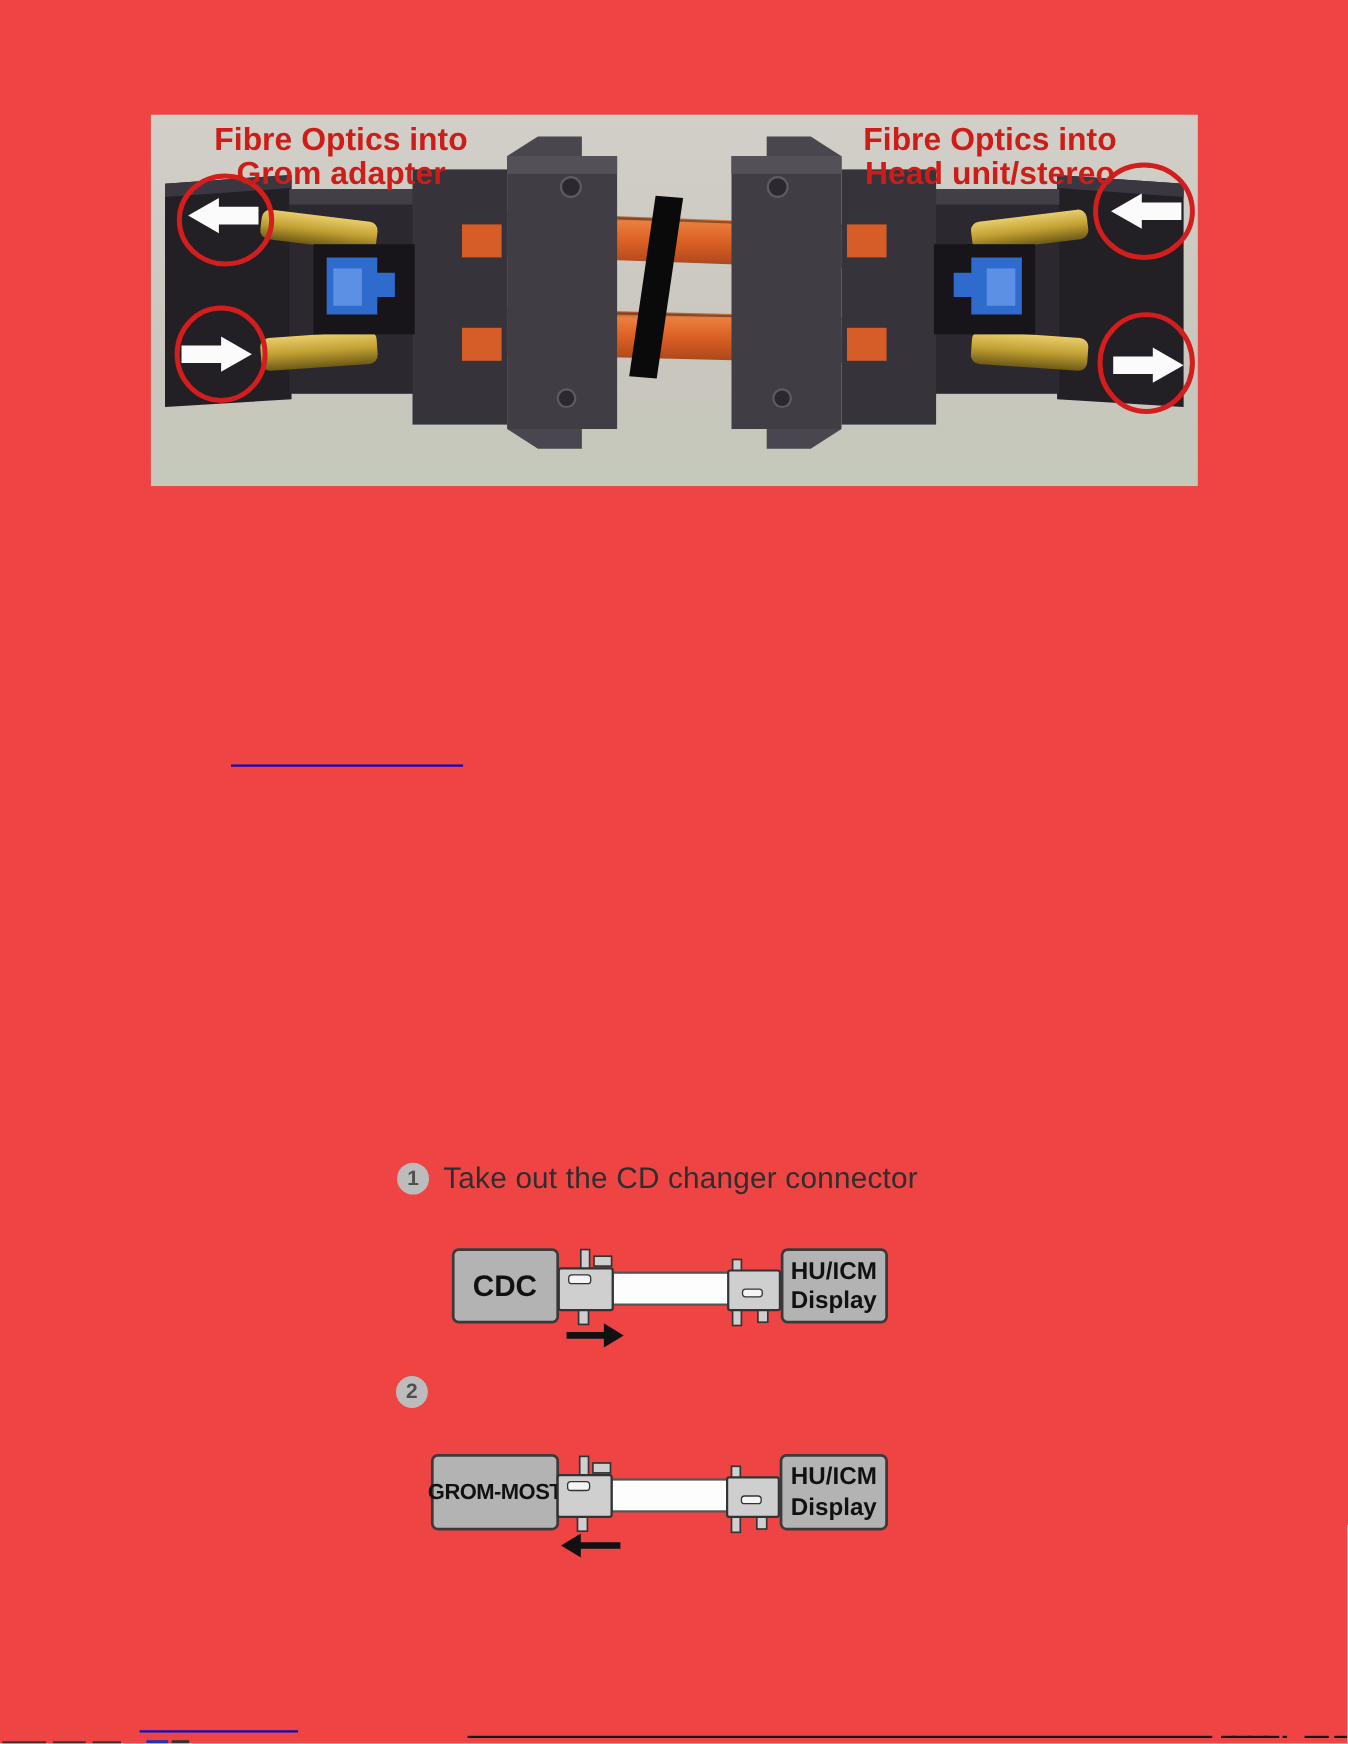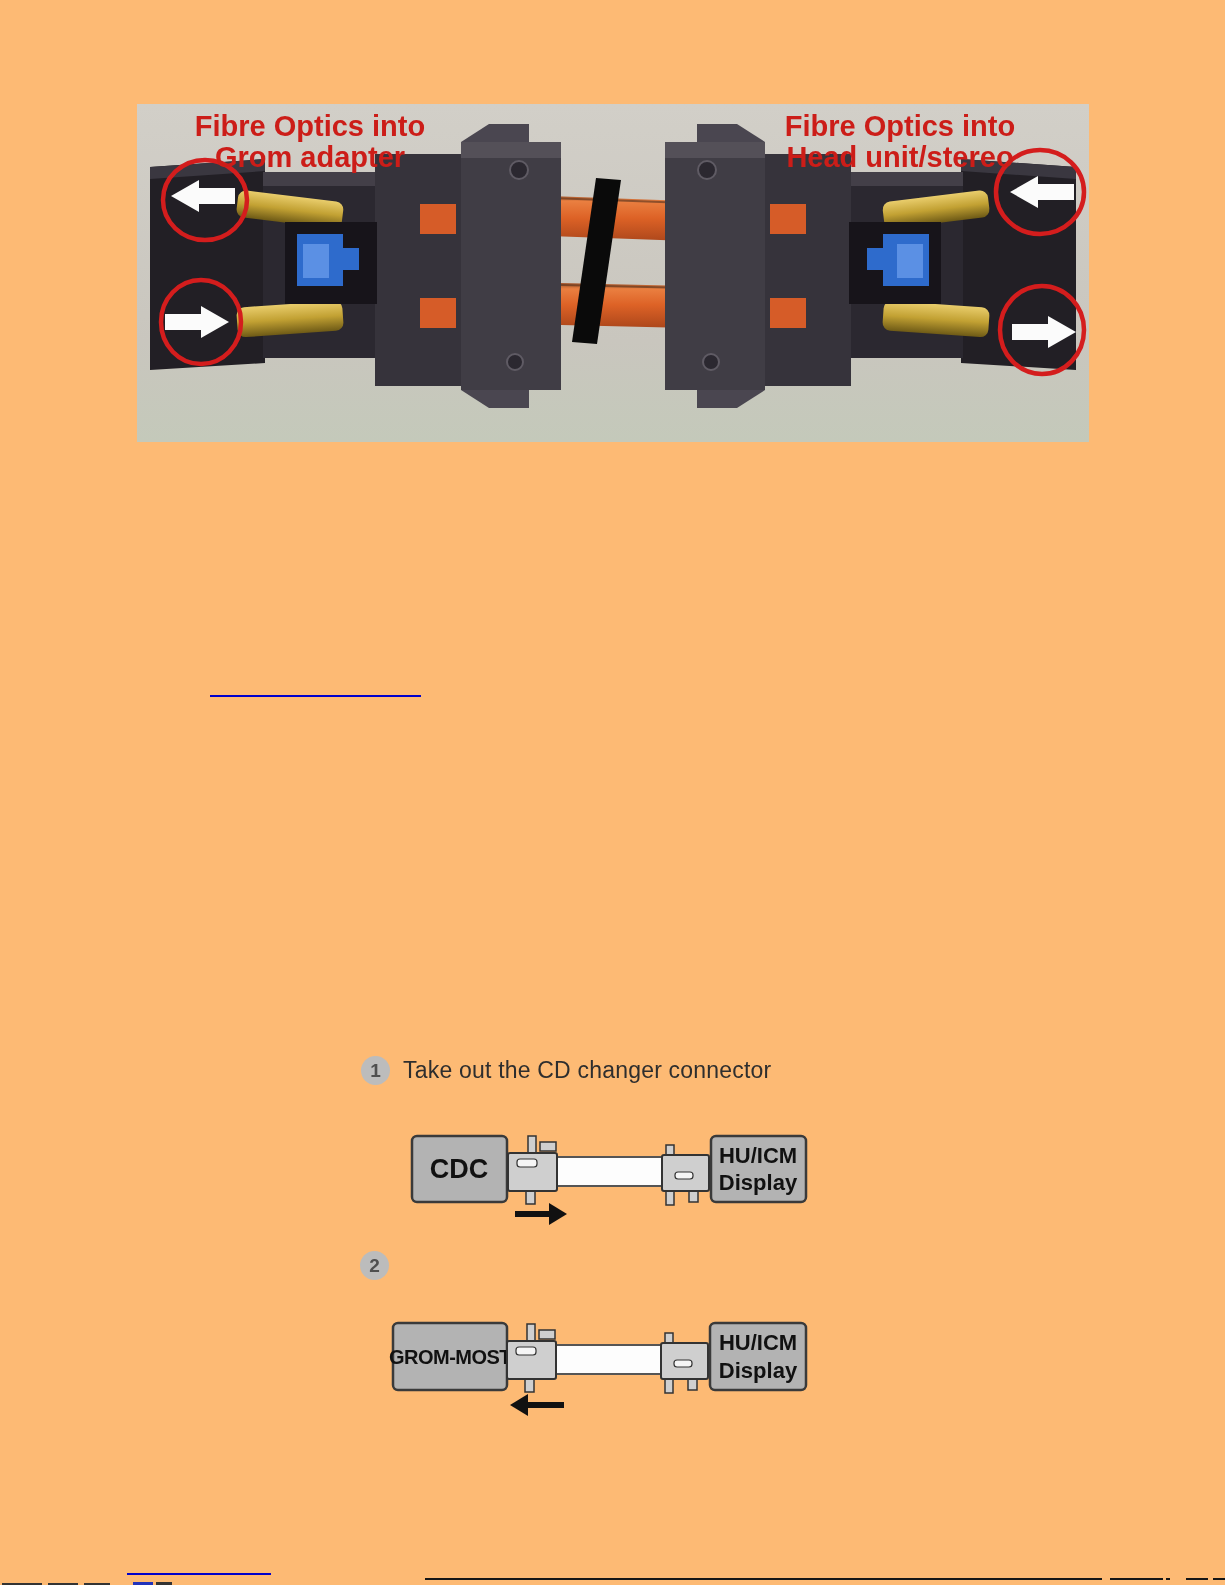--- a/index.html
+++ b/index.html
@@ -1,23 +1,23 @@
 <!DOCTYPE html>
 <html><head>
 <meta charset="utf-8">
 <style>
   html,body{margin:0;padding:0;background:#ffffff;}
-  #page{position:relative;width:1225px;height:1585px;background:#fdba74;overflow:hidden;
+  #page{position:relative;width:1225px;height:1585px;background:#ef4444;overflow:hidden;
         font-family:"Liberation Sans",sans-serif;}
   .abs{position:absolute;}
   svg text{font-family:"Liberation Sans",sans-serif;}
   .step-header{position:absolute;display:flex;align-items:center;gap:13px;}
   .step-circle{width:29px;height:29px;border-radius:50%;background:#bcbcbc;color:#4f4f4f;
                font-size:19px;font-weight:bold;display:flex;align-items:center;justify-content:center;}
-  .step-text{font-size:23px;color:#2e2e2e;letter-spacing:0.2px;}
+  .step-text{font-size:27px;color:#2e2e2e;letter-spacing:0.2px;}
   .link-underline{position:absolute;border-bottom:2px solid #0000cc;height:12px;}
   .hr-seg{position:absolute;height:2px;background:#161616;}
   .crop-frag{position:absolute;height:3px;background:#333333;}
 </style>
 </head>
 <body>
 
 <div id="page">
 
   <svg class="abs" style="left:137px;top:104px;" width="952" height="338" viewBox="0 0 952 338">

